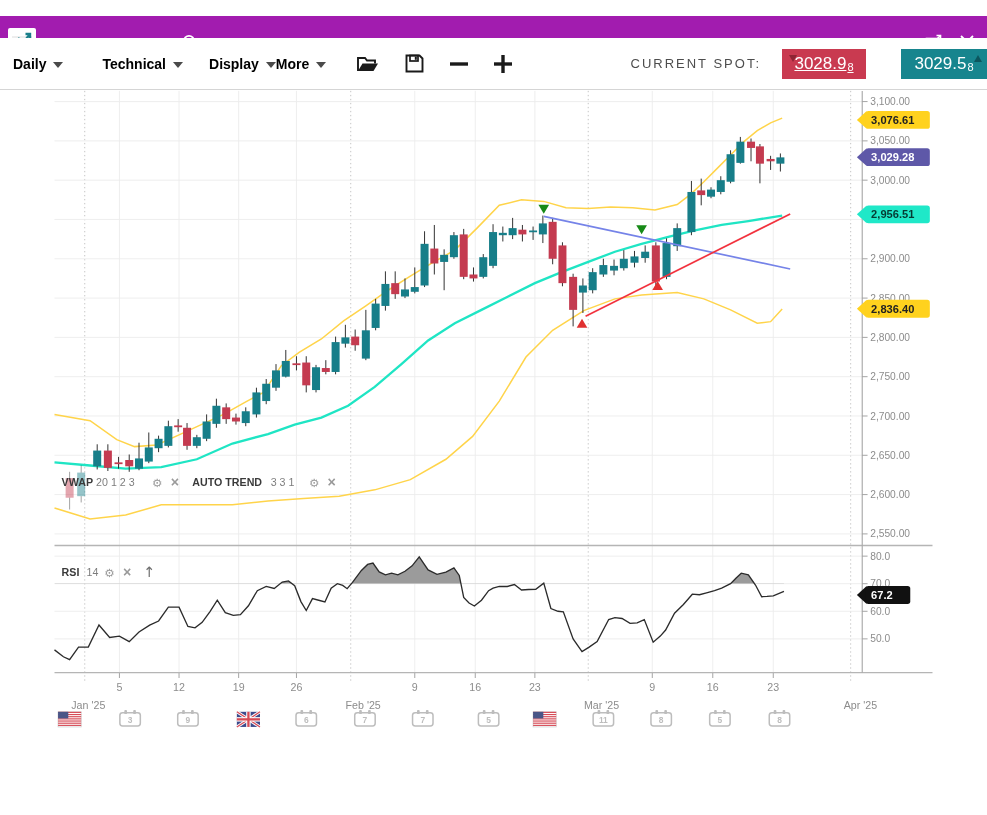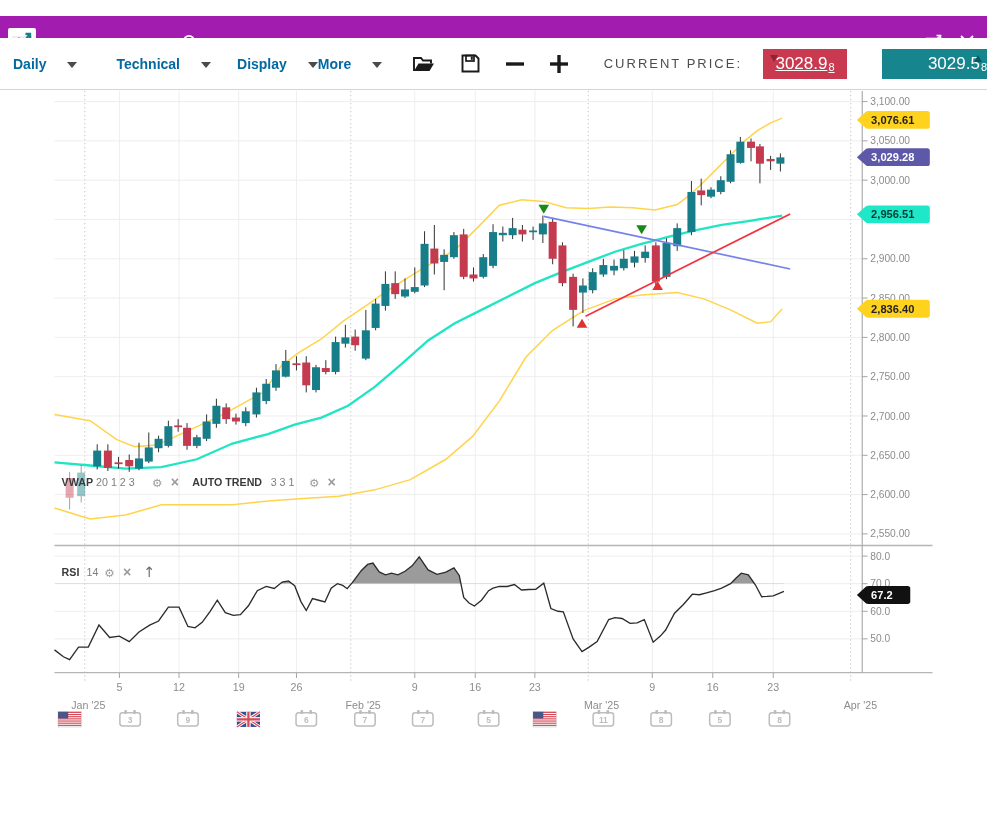--- a/index.html
+++ b/index.html
@@ -10,33 +10,33 @@
     display:flex;align-items:center;}
   .app-icon{width:28px;height:29px;margin-left:8px;background:#fff;border-radius:2px;
     display:flex;align-items:center;justify-content:center;flex:0 0 auto;}
   .tb-title{color:#fff;font-size:15px;font-weight:bold;letter-spacing:3px;margin-left:13px;}
   .tb-search{margin-left:11px;margin-top:2px;}
   .win-controls{margin-left:auto;display:flex;align-items:center;gap:15px;margin-right:12px;}
   .win-controls span{display:flex;align-items:center;cursor:pointer;}
   
   .toolbar{position:absolute;top:38px;left:0;width:987px;height:51px;background:#fff;
     border-bottom:1px solid #d5d5d5;display:flex;align-items:center;}
-  .menu{display:flex;align-items:center;gap:21px;font-size:14px;font-weight:bold;color:#0369a1;cursor:pointer;}
+  .menu{display:flex;align-items:center;gap:7px;font-size:14px;font-weight:bold;color:#000000;cursor:pointer;}
   .menu .caret{width:0;height:0;border-left:5px solid transparent;border-right:5px solid transparent;
     border-top:6px solid #4a4a4a;margin-top:2px;}
   .m1{margin-left:13px}.m2{margin-left:39px}.m3{margin-left:26px}.m4{}
   .tb-btn{margin-left:24px;display:flex;align-items:center;cursor:pointer;}
   .tb-btn.first{margin-left:30px}
   .spacer{flex:1}
   .cp-label{font-size:13px;letter-spacing:2px;color:#4d4d4d;margin-right:21px;}
   .price-badge{height:30px;display:flex;align-items:center;justify-content:center;
     color:#fff;font-size:17px;position:relative;cursor:pointer;}
   .price-badge sub{font-size:11px;transform:translateY(3px);margin-left:1px;}
   .badge-bid{width:84px;}
-  .badge-ask{width:105px;margin-left:35px;justify-content:flex-end;}
+  .badge-ask{width:86px;margin-left:35px;}
   .arr{position:absolute;width:0;height:0;}
   .arr-down{left:7px;top:6px;border-left:4px solid transparent;border-right:4px solid transparent;border-top:7px solid #8e2433;}
   .arr-up{right:5px;top:6px;border-left:4px solid transparent;border-right:4px solid transparent;border-bottom:7px solid #0c565e;}
   
   #plot{position:absolute;top:90px;left:0;}
   text{font-family:"Liberation Sans",sans-serif;}
   .glyph{font-family:"DejaVu Sans",sans-serif;}
 </style>
 </head>
 <body>
@@ -115,21 +115,21 @@
         <line x1="1" y1="10" x2="19" y2="10" stroke="#1a1a1a" stroke-width="3.4"></line>
       </svg>
     </div>
     <div class="tb-btn">
       <svg width="20" height="20" viewBox="0 0 20 20">
         <line x1="1" y1="10" x2="19" y2="10" stroke="#1a1a1a" stroke-width="3.4"></line>
         <line x1="10" y1="1" x2="10" y2="19" stroke="#1a1a1a" stroke-width="3.4"></line>
       </svg>
     </div>
     <div class="spacer"></div>
-    <span class="cp-label">CURRENT PRICE:</span>
+    <span class="cp-label">CURRENT SPOT:</span>
     <div class="price-badge badge-bid" id="bid-badge" style="background: rgb(201, 58, 80); text-decoration: underline;">
       <span class="arr arr-down"></span>
       <span>3028.9</span>
         <sub>8</sub>
     </div>
     <div class="price-badge badge-ask" id="ask-badge" style="background: rgb(23, 133, 142);">
       <span>3029.5</span>
         <sub>8</sub>
       <span class="arr arr-up"></span>
     </div>

